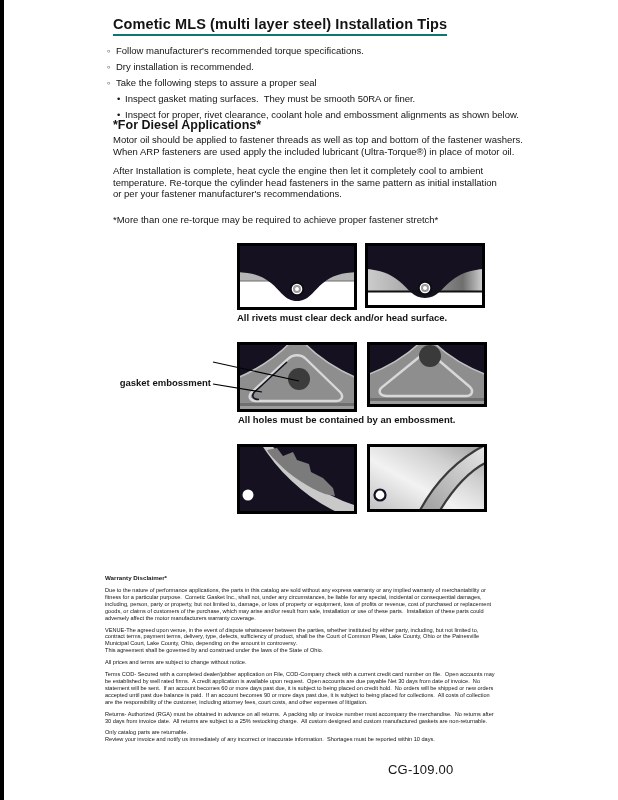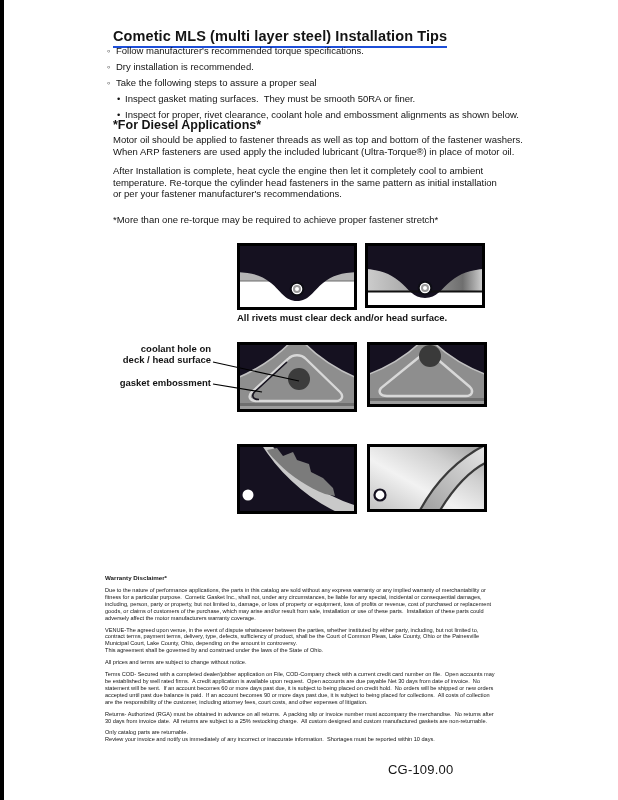--- a/index.html
+++ b/index.html
@@ -1,21 +1,21 @@
 <!DOCTYPE html>
 <html><head>
 <meta charset="utf-8">
 <style>
   html,body{margin:0;padding:0;background:#ffffff;}
   .page{position:relative;width:618px;height:800px;background:#fff;overflow:hidden;
         font-family:"Liberation Sans",sans-serif;color:#141414;}
   .abs{position:absolute;}
   .left-rule{left:0;top:0;width:4px;height:800px;background:#000;}
-  .title{left:113px;top:28px;font-size:14.5px;font-weight:bold;letter-spacing:.1px;
-         border-bottom:2px solid #1d4ed8;padding-bottom:2px;}
+  .title{left:113px;top:16px;font-size:14.5px;font-weight:bold;letter-spacing:.1px;
+         border-bottom:2px solid #0f766e;padding-bottom:2px;}
   .tips{left:107px;top:45px;font-size:9.5px;}
   .bullet-row{line-height:12px;margin-bottom:4px;white-space:pre;}
   .marker{display:inline-block;width:9px;}
   .sub{margin-left:10px;}
   .sub .marker{width:8px;}
   .h2{left:113px;top:118px;font-size:12.5px;font-weight:bold;}
   .body-text{left:113px;font-size:9.5px;line-height:11.5px;white-space:pre;}
   .dlabel{width:120px;text-align:right;font-size:12px;font-weight:normal;letter-spacing:.4px;margin-top:13px;}
   .panel{overflow:hidden;}
   .panel svg{display:block;width:100%;height:100%;}
@@ -85,22 +85,20 @@
       <circle cx="60" cy="45" r="3" fill="none" stroke="#9a9a9a" stroke-width="2"></circle>
       <rect x="1.5" y="1.5" width="117" height="62" fill="none" stroke="#000" stroke-width="3"></rect>
     </svg>
   </div>
 
   <div class="abs caption" style="left:237px;top:312px;">All rivets must clear deck and/or head surface.</div>
 
   <div class="abs dlabel" style="left:237px;top:328px;">RIGHT</div>
   <div class="abs dlabel" style="left:367px;top:328px;">WRONG</div>
 
-  <div class="abs ann" style="left:95px;top:344px;">coolant hole on
-deck / head surface</div>
   <div class="abs ann" style="left:95px;top:378px;">gasket embossment</div>
 
   <div class="abs panel" style="left:237px;top:342px;width:120px;height:70px;">
     <svg viewBox="0 0 120 70">
       <rect width="120" height="70" fill="#8e8e8e"></rect>
       <rect y="61" width="120" height="3" fill="#6f6f6f"></rect>
       <rect y="64" width="120" height="6" fill="#9c9c9c"></rect>
       <path d="M0,0 L54,0 C40,14 22,27 0,36 Z" fill="#151120"></path>
       <path d="M54,0 C40,14 22,27 0,36" stroke="#c2c2c2" stroke-width="1.6" fill="none"></path>
       <path d="M120,0 L66,0 C80,14 98,27 120,36 Z" fill="#151120"></path>
@@ -125,20 +123,21 @@
       <circle cx="63" cy="14" r="11" fill="#3a3a3a"></circle>
       <rect x="1.5" y="1.5" width="117" height="62" fill="none" stroke="#000" stroke-width="3"></rect>
     </svg>
   </div>
 
   <svg class="abs leader" style="left:205px;top:352px;width:100px;height:48px;z-index:5;" viewBox="0 0 100 48">
     <line x1="8" y1="10" x2="94" y2="29" stroke="#000" stroke-width="1.2"></line>
     <line x1="8" y1="32" x2="57" y2="40" stroke="#000" stroke-width="1.2"></line>
   </svg>
 
+  <div class="abs caption" style="left:238px;top:414px;">All holes must be contained by an embossment.</div>
 
   <div class="abs dlabel" style="left:237px;top:431px;">RIGHT</div>
   <div class="abs dlabel" style="left:367px;top:431px;">WRONG</div>
 
   <div class="abs panel" style="left:237px;top:444px;width:120px;height:70px;">
     <svg viewBox="0 0 120 70">
       <rect width="120" height="70" fill="#151120"></rect>
       <path d="M34,0 C52,26 82,50 120,62 L120,70 L104,70 C68,54 42,28 24,0 Z" fill="#c9c9c9"></path>
       <path d="M30,6 L40,4 L46,12 L56,8 L60,16 L72,20 L74,28 L86,34 L96,44 L98,52 L88,50 C72,44 54,32 42,20 C36,14 32,10 30,6 Z" fill="#7b7b7b"></path>
       <circle cx="11" cy="51" r="5.5" fill="#ffffff"></circle>

